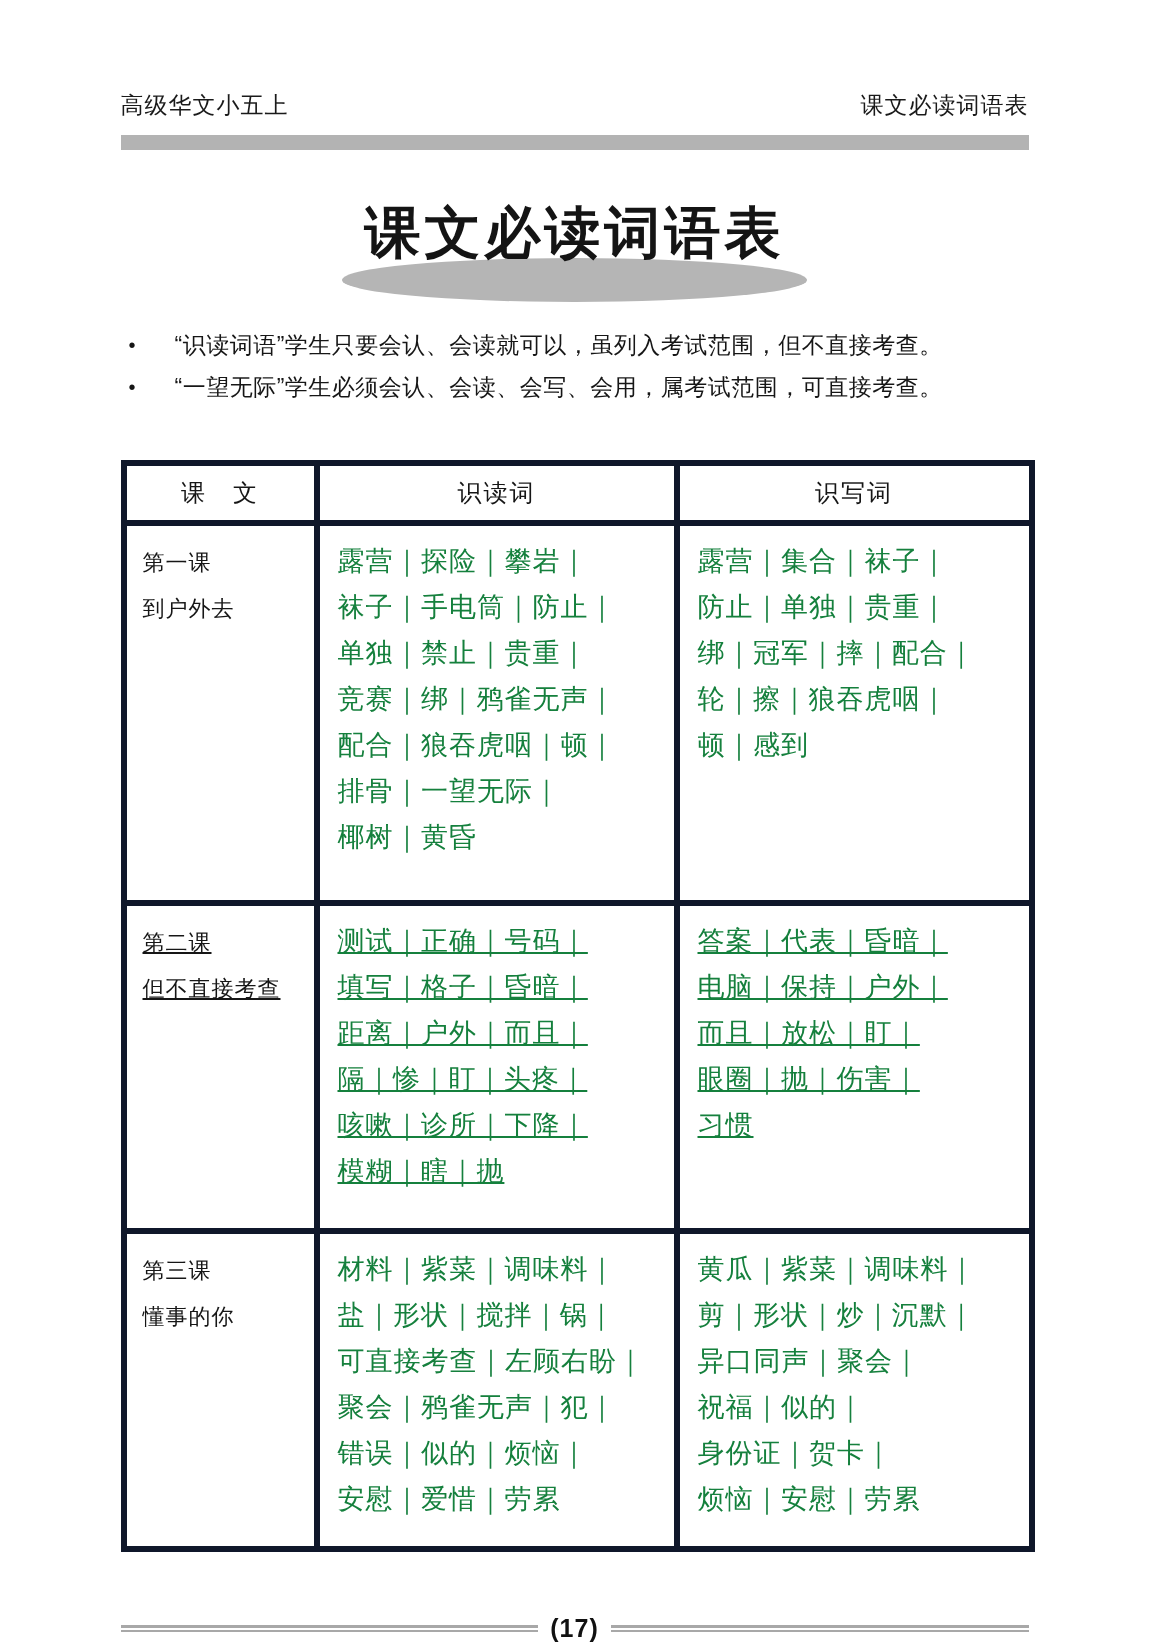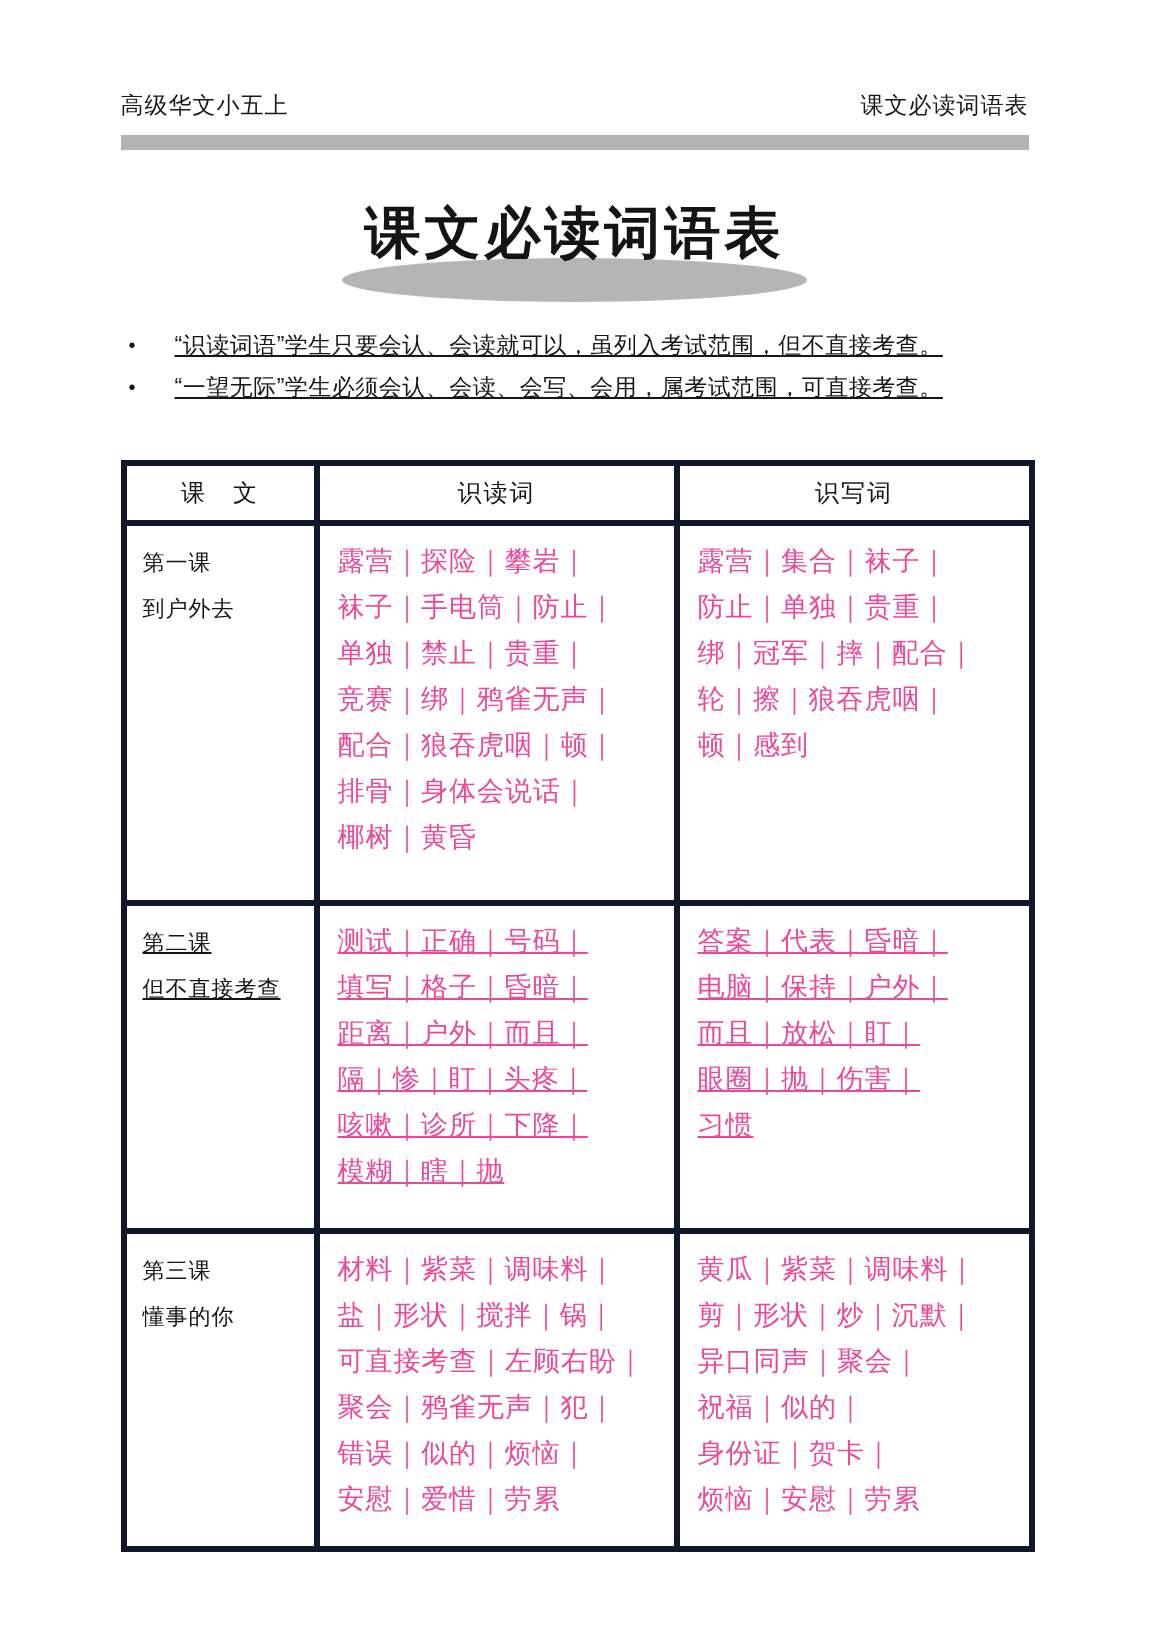--- a/index.html
+++ b/index.html
@@ -73,21 +73,20 @@
   .bullet-marker {
     width: 46px;
     text-align: left;
     padding-left: 8px;
     font-size: 20px;
     flex: 0 0 auto;
   }
   .bullet-text {
     flex: 1;
     letter-spacing: 0.5px;
-    text-decoration: underline;
   }
   
   table.vocab {
     margin-top: 52px;
     border-collapse: collapse;
     width: 908px;
     table-layout: fixed;
   }
   table.vocab, table.vocab th, table.vocab td {
     border: 6px solid #0f172a;
@@ -116,21 +115,21 @@
     color: #161616;
     border-radius: 7px;
   }
   td.words-cell {
     vertical-align: top;
     padding: 12px 6px 12px 18px;
     font-family: "Liberation Serif", serif;
     font-size: 27px;
     line-height: 46px;
     letter-spacing: 1px;
-    color: #ec4899;
+    color: #15803d;
   }
   tr.row-a td { height: 350px; }
   tr.row-b td { height: 298px; text-decoration: underline; }
   tr.row-c td { height: 288px; }
   
   .footer {
     display: flex;
     align-items: center;
     margin-top: 62px;
   }
@@ -195,21 +194,21 @@
           <td class="lesson-cell">
             <div>第一课</div>
             <div>到户外去</div>
           </td>
           <td class="words-cell">
               <div>露营｜探险｜攀岩｜</div>
               <div>袜子｜手电筒｜防止｜</div>
               <div>单独｜禁止｜贵重｜</div>
               <div>竞赛｜绑｜鸦雀无声｜</div>
               <div>配合｜狼吞虎咽｜顿｜</div>
-              <div>排骨｜身体会说话｜</div>
+              <div>排骨｜一望无际｜</div>
               <div>椰树｜黄昏</div>
             </td>
           <td class="words-cell">
               <div>露营｜集合｜袜子｜</div>
               <div>防止｜单独｜贵重｜</div>
               <div>绑｜冠军｜摔｜配合｜</div>
               <div>轮｜擦｜狼吞虎咽｜</div>
               <div>顿｜感到</div>
             </td>
         </tr>
@@ -252,15 +251,20 @@
               <div>剪｜形状｜炒｜沉默｜</div>
               <div>异口同声｜聚会｜</div>
               <div>祝福｜似的｜</div>
               <div>身份证｜贺卡｜</div>
               <div>烦恼｜安慰｜劳累</div>
             </td>
         </tr>
       </tbody>
     </table>
 
+    <div class="footer">
+      <div class="footer-line"></div>
+      <span class="page-number">(17)</span>
+      <div class="footer-line"></div>
+    </div>
 
   </div>
 </div>
 
 </body></html>

